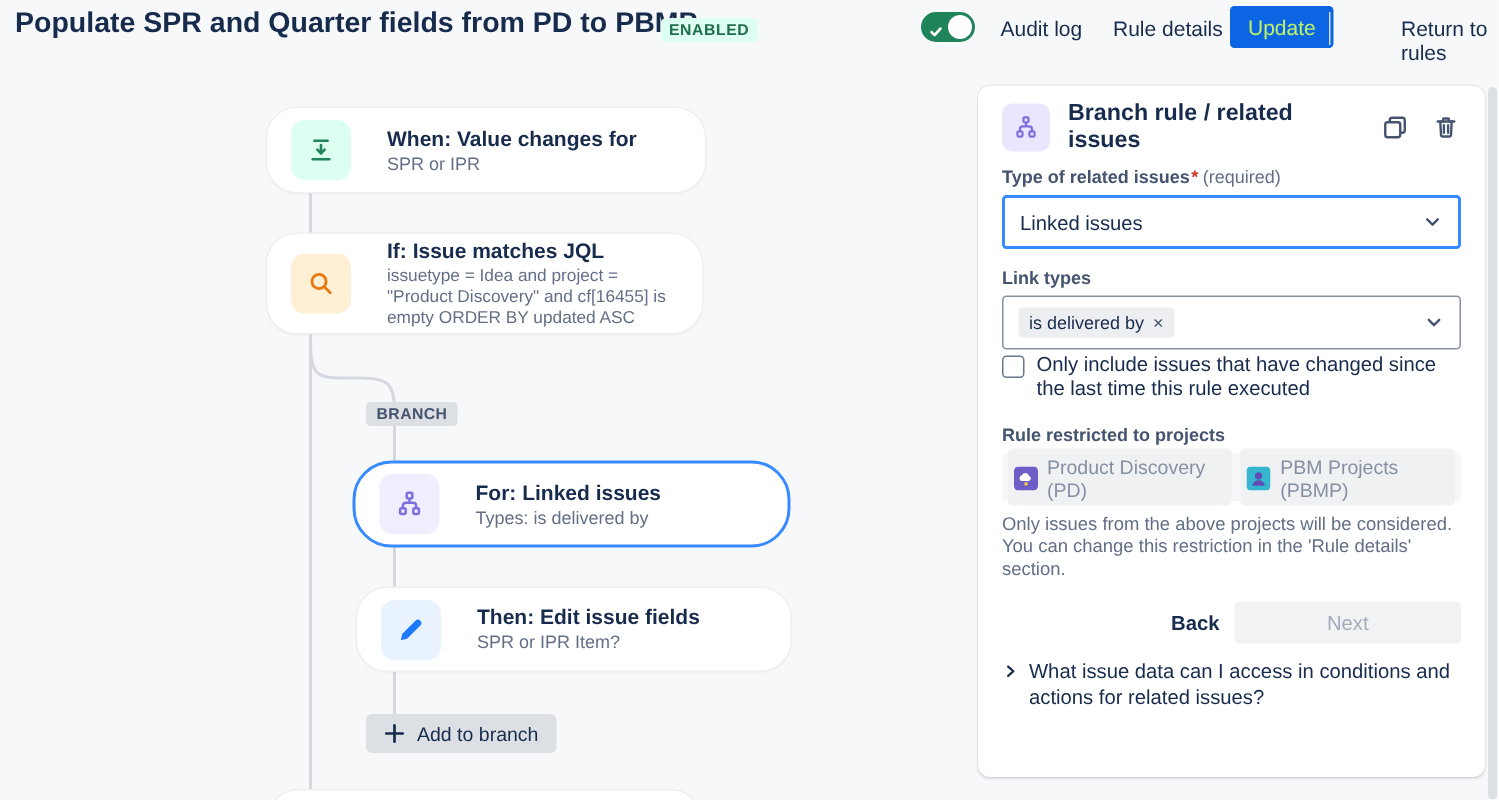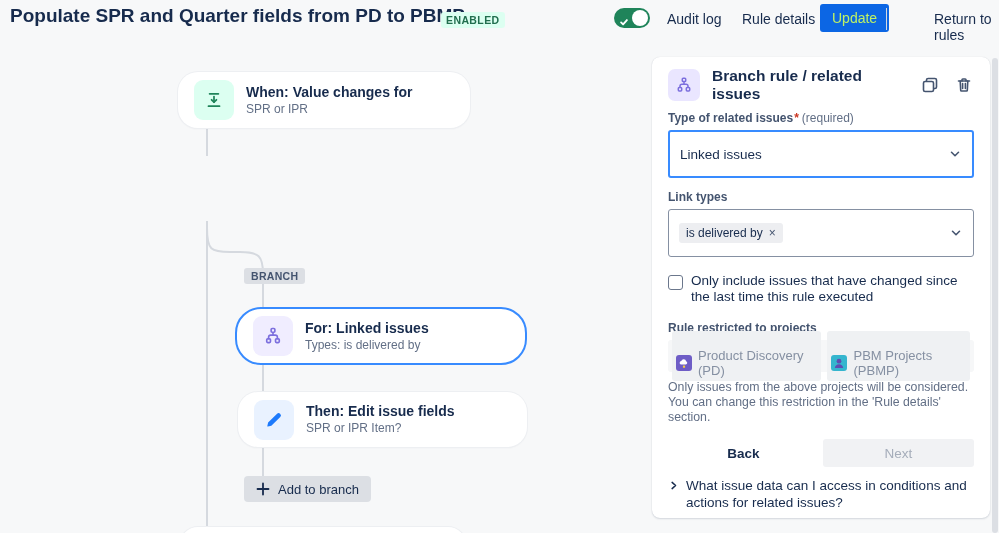--- a/index.html
+++ b/index.html
@@ -12,21 +12,21 @@
   .toggle{position:absolute;left:614px;top:8px;width:36px;height:20px;background:#1F845A;
           border-radius:10px;cursor:pointer;}
   .toggle .knob{position:absolute;right:2px;top:2px;width:16px;height:16px;border-radius:50%;background:#fff;}
   .toggle .chk{position:absolute;left:5px;top:5px;}
   .navlink{position:absolute;top:11px;font-size:14px;font-weight:500;color:#172B4D;cursor:pointer;text-decoration:none;}
   .btn-update{position:absolute;left:820px;top:4px;background:#0C66E4;color:#bef264;border:none;
               font-family:inherit;font-size:14px;font-weight:500;padding:6px 12px;border-radius:3px;cursor:pointer;}
   .vdiv{position:absolute;left:886px;top:8px;width:1px;height:22px;background:#D5D9DF;}
   
   .connectors{position:absolute;left:0;top:0;pointer-events:none;}
-  .node{position:absolute;background:#fff;border-radius:20px;display:flex;align-items:center;gap:12px;
+  .node{position:absolute;background:#fff;border-radius:20px;display:flex;align-items:center;gap:24px;
         padding:0 16px;box-sizing:border-box;cursor:pointer;
         box-shadow:0 0 0 1px #EDEFF2,0 1px 2px rgba(9,30,66,.06);}
   .node.selected{box-shadow:none;border:2px solid #388BFF;border-radius:26px;}
   .nicon{width:40px;height:40px;border-radius:9px;display:flex;align-items:center;justify-content:center;flex:none;}
   .ntext{display:flex;flex-direction:column;min-width:0;}
   .node-title{font-size:14px;font-weight:600;color:#172B4D;line-height:17px;}
   .node-sub{font-size:12px;color:#626F86;line-height:15px;margin-top:1px;}
   .node-sub.small{font-size:11.5px;line-height:14px;}
   .branch-pill{position:absolute;left:244px;top:268px;background:#DCDFE4;color:#44546F;font-size:10.5px;
                font-weight:700;letter-spacing:.3px;padding:2px 7px;border-radius:3px;}
@@ -42,40 +42,40 @@
   .p-icon{width:32px;height:32px;border-radius:7px;background:#EAE6FF;display:flex;align-items:center;
           justify-content:center;flex:none;}
   .p-title{font-size:15.5px;font-weight:700;color:#172B4D;flex:1;}
   .p-actions{display:flex;gap:14px;align-items:center;}
   .icon-btn{background:none;border:none;padding:0;cursor:pointer;display:flex;}
   .p-desc{font-size:13.5px;line-height:16px;color:#172B4D;margin-bottom:14px;}
   .p-desc .lnk{color:#0C66E4;cursor:pointer;}
   .f-label{font-size:12px;font-weight:600;color:#44546F;line-height:15px;margin-bottom:4px;}
   .req{color:#CA3521;margin-left:1px;}
   .hint{color:#626F86;font-weight:400;margin-left:3px;}
-  .select{height:48px;border-radius:3px;display:flex;align-items:center;box-sizing:border-box;
+  .select{height:36px;border-radius:3px;display:flex;align-items:center;box-sizing:border-box;
           padding:0 10px;cursor:pointer;background:#fff;}
   .select.focused{border:2px solid #388BFF;}
   .select.normal{border:1px solid #8590A2;}
   .sel-value{font-size:13.5px;color:#172B4D;flex:1;}
   .chip{background:#EDEEF1;border-radius:3px;padding:3px 7px;display:flex;align-items:center;gap:6px;
         font-size:12px;color:#172B4D;}
   .chip .x{cursor:pointer;font-size:12px;line-height:10px;color:#44546F;}
-  .cb-row{display:flex;gap:8px;margin-top:16px;}
+  .cb-row{display:flex;gap:8px;margin-top:2px;}
   .cb-box{width:13px;height:13px;border:1.6px solid #6B778C;border-radius:3px;flex:none;margin-top:2px;
           background:#fff;cursor:pointer;}
   .cb-label{font-size:13.5px;line-height:16px;color:#172B4D;}
   .projects-label{margin-top:16px;}
   .projects-box{background:#F6F7F8;border-radius:3px;padding:4px;display:flex;gap:6px;align-items:center;height:24px;}
-  .proj-chip{background:#EFF1F3;border-radius:3px;display:flex;align-items:center;gap:6px;padding:17px 8px 3px 4px;}
+  .proj-chip{background:#EFF1F3;border-radius:3px;display:flex;align-items:center;gap:6px;padding:5px 8px 3px 4px;}
   .proj-chip span{font-size:13px;color:#8590A2;}
   .p-note{font-size:12.3px;line-height:15px;color:#626F86;margin-top:8px;}
   .btn-row{display:flex;gap:4px;margin-top:14px;}
   .btn-back{flex:1;height:28px;background:transparent;border:none;font-family:inherit;font-size:13.5px;
-            font-weight:600;color:#172B4D;cursor:pointer;}
+            font-weight:600;color:#172B4D;cursor:pointer;text-align:right;}
   .btn-next{flex:1;height:28px;background:#F1F2F4;border:none;border-radius:3px;font-family:inherit;
             font-size:13.5px;font-weight:500;color:#A5ADBA;}
   .faq{display:flex;gap:7px;margin-top:10px;cursor:pointer;align-items:flex-start;}
   .faq svg{margin-top:3px;flex:none;}
   .faq-text{font-size:13.5px;line-height:17px;color:#172B4D;}
   .scrollbar{position:absolute;left:992px;top:58px;width:6px;height:475px;background:#DCDFE4;border-radius:3px;cursor:pointer;}
 </style>
 </head>
 <body>
 
@@ -113,20 +113,32 @@
           <path d="M7.8 9.8L10 12l2.2-2.2"></path>
           <path d="M5 15.6h10"></path>
       </svg>
     </span>
     <span class="ntext">
       <span class="node-title">When: Value changes for</span>
       <span class="node-sub">SPR or IPR</span>
     </span>
   </div>
 
+  <div class="node" style="left:178px;top:156px;width:290px;height:66px;">
+    <span class="nicon" style="background:#FFF0D5;">
+      <svg width="22" height="22" viewBox="0 0 20 20" fill="none" stroke="#E8770D" stroke-width="1.7" stroke-linecap="round">
+        <circle cx="8.8" cy="8.8" r="4.3"></circle>
+          <path d="M12.2 12.2l3.4 3.4"></path>
+      </svg>
+    </span>
+    <span class="ntext">
+      <span class="node-title">If: Issue matches JQL</span>
+      <span class="node-sub small">issuetype = Idea and project = "Product Discovery" and cf[16455] is empty ORDER BY updated ASC</span>
+    </span>
+  </div>
 
   <div class="branch-pill">BRANCH</div>
 
   <div class="node selected" style="left:235px;top:307px;width:292px;height:58px;">
     <span class="nicon" style="background:#F0EDFF;">
       <svg width="22" height="22" viewBox="0 0 20 20" fill="none" stroke="#7C6FDE" stroke-width="1.5" stroke-linejoin="round">
         <rect x="8.3" y="3.2" width="3.4" height="3.4" rx="0.9"></rect>
         <path d="M10 6.6v2.6"></path>
         <path d="M6 12.4v-1.3q0-1.9 1.9-1.9h4.2q1.9 0 1.9 1.9v1.3" fill="none"></path>
         <rect x="4.3" y="12.6" width="3.4" height="3.4" rx="0.9"></rect>

